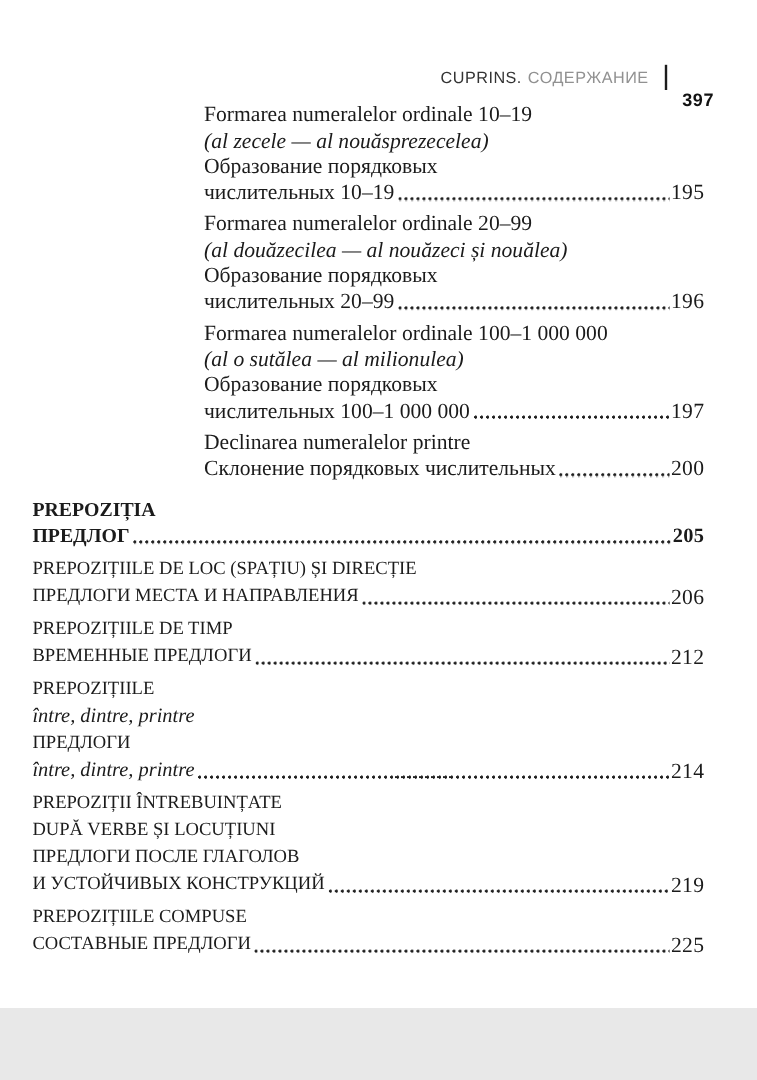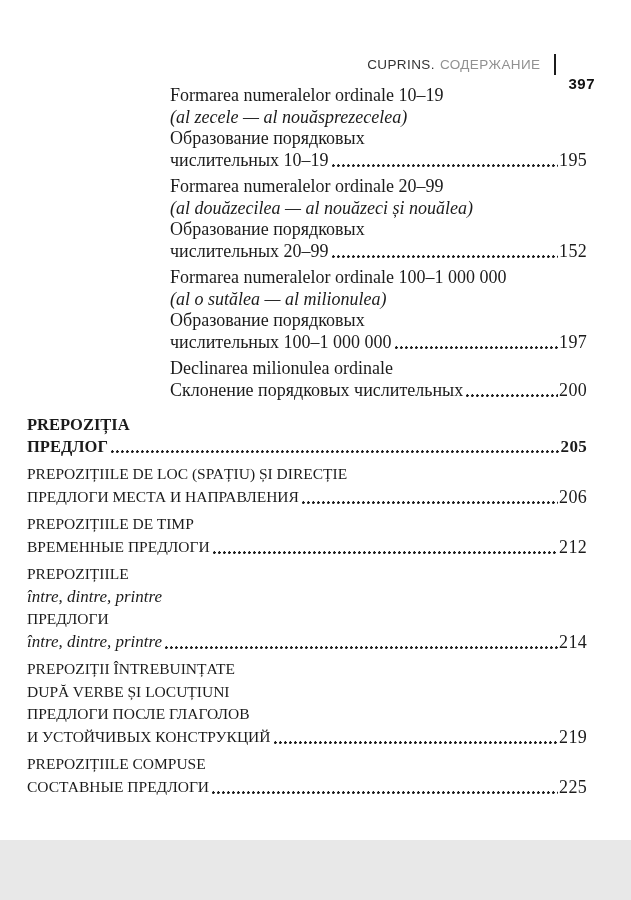--- a/index.html
+++ b/index.html
@@ -104,35 +104,35 @@
           <span class="pg">195</span>
         </div>
       </div>
       <div class="entry level-entry">
         <div class="line">Formarea numeralelor ordinale 20–99</div>
         <div class="line italic">(al douăzecilea — al nouăzeci și nouălea)</div>
         <div class="line">Образование порядковых</div>
         <div class="line leader">
           <span class="t">числительных 20–99 </span>
           <span class="dots"></span>
-          <span class="pg">152</span>
+          <span class="pg">196</span>
         </div>
       </div>
       <div class="entry level-entry">
         <div class="line">Formarea numeralelor ordinale 100–1 000 000</div>
         <div class="line italic">(al o sutălea — al milionulea)</div>
         <div class="line">Образование порядковых</div>
         <div class="line leader">
           <span class="t">числительных 100–1 000 000</span>
           <span class="dots"></span>
           <span class="pg">197</span>
         </div>
       </div>
       <div class="entry level-entry">
-        <div class="line">Declinarea milionulea ordinale</div>
+        <div class="line">Declinarea numeralelor printre</div>
         <div class="line leader">
           <span class="t">Склонение порядковых числительных </span>
           <span class="dots"></span>
           <span class="pg">200</span>
         </div>
       </div>
       <div class="entry level-section">
         <div class="line">PREPOZIȚIA</div>
         <div class="line leader">
           <span class="t">ПРЕДЛОГ</span>

